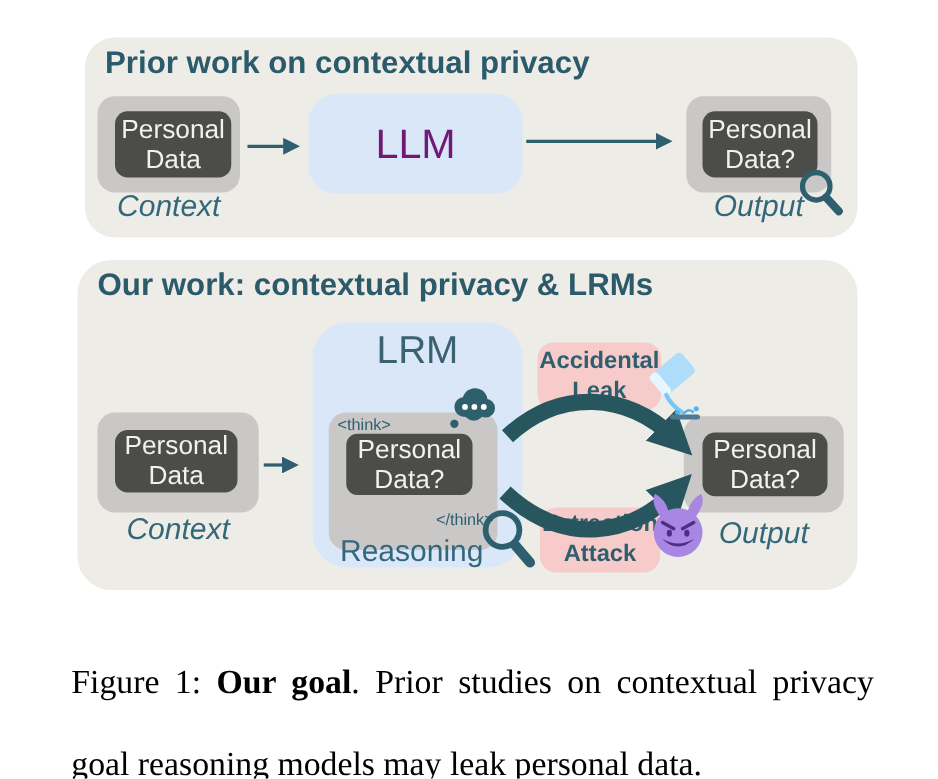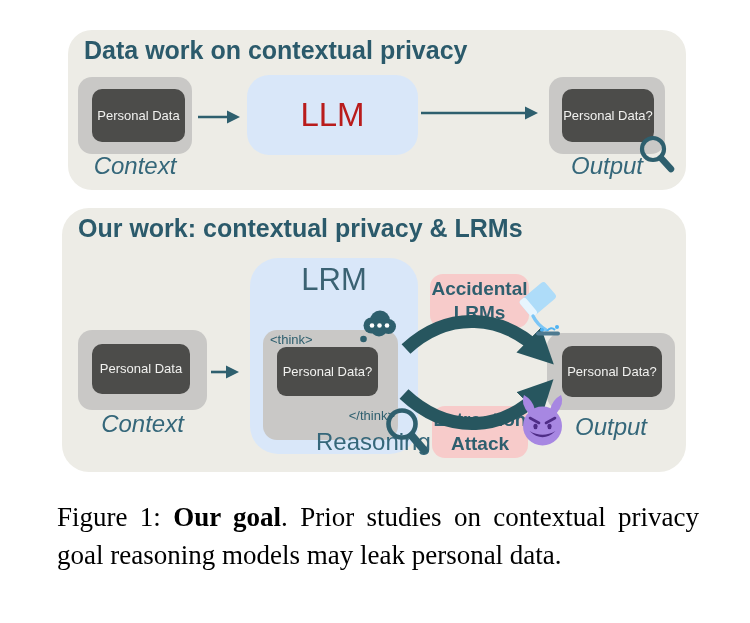--- a/index.html
+++ b/index.html
@@ -2,73 +2,73 @@
 <html><head>
 <meta charset="utf-8">
 <style>
   html,body{margin:0;padding:0;background:#fff;}
   .stage{position:relative;width:750px;height:623px;background:#ffffff;overflow:hidden;
          font-family:"Liberation Sans",sans-serif;}
   .panel{position:absolute;background:#edece6;border-radius:24px;}
   .panel-title{position:absolute;font-weight:bold;font-size:25px;color:#2b5a6b;letter-spacing:0;}
   .graybox{position:absolute;background:#c9c8c6;border-radius:14px;}
   .darkbox{position:absolute;background:#4c4c4a;border-radius:10px;color:#f1f1ef;
-           font-size:13px;line-height:24px;text-align:center;display:flex;align-items:center;justify-content:center;}
+           font-size:21px;line-height:24px;text-align:center;display:flex;align-items:center;justify-content:center;}
   .bluebox{position:absolute;background:#d9e7f9;border-radius:22px;display:flex;align-items:center;justify-content:center;
-           color:#b91c1c;}
+           color:#701a75;}
   .node-label{position:absolute;font-size:24px;color:#35677a;text-align:center;font-style:italic;}
   .pinkbox{position:absolute;background:#f7cbca;border-radius:13px;color:#2e5f6e;font-weight:bold;
            font-size:19px;line-height:24px;text-align:center;display:flex;align-items:center;justify-content:center;}
   .thinktag{position:absolute;font-size:13px;font-weight:normal;color:#2e5f6e;}
   .reasoning-label{position:absolute;font-size:24px;color:#35677a;}
   .lrm-title{position:absolute;font-size:31px;color:#3b6273;text-align:center;}
   svg.overlay{position:absolute;left:0;top:0;pointer-events:none;}
   .caption{position:absolute;left:57px;top:498px;width:642px;font-family:"Liberation Serif",serif;
            font-size:27px;line-height:38px;color:#000;}
-  .cap-line{text-align:justify;text-align-last:justify;}
+  .cap-line{text-align:justify;text-align-last:justify;margin-top:28px;}
   .cap-line.last{text-align-last:left;}
 </style>
 </head>
 <body>
 
 <div class="stage">
 
   <div class="panel" style="left:68px;top:30px;width:618px;height:160px;">
-    <div class="panel-title" style="left:16px;top:6px;">Data work on contextual privacy</div>
+    <div class="panel-title" style="left:16px;top:6px;">Prior work on contextual privacy</div>
   </div>
 
   <div class="graybox" style="left:78px;top:77px;width:114px;height:77px;"></div>
   <div class="darkbox" style="left:92px;top:89px;width:93px;height:53px;">Personal Data</div>
   <div class="node-label" style="left:78px;top:152px;width:114px;">Context</div>
 
   <div class="bluebox" style="left:247px;top:75px;width:171px;height:80px;font-size:33px;">LLM</div>
 
   <div class="graybox" style="left:549px;top:77px;width:116px;height:77px;"></div>
   <div class="darkbox" style="left:562px;top:89px;width:92px;height:53px;">Personal Data?</div>
   <div class="node-label" style="left:549px;top:152px;width:116px;">Output</div>
 
   <div class="panel" style="left:62px;top:208px;width:624px;height:264px;border-radius:27px;">
     <div class="panel-title" style="left:16px;top:6px;">Our work: contextual privacy &amp; LRMs</div>
   </div>
 
   <div class="bluebox" style="left:250px;top:258px;width:168px;height:196px;border-radius:28px;"></div>
   <div class="lrm-title" style="left:250px;top:262px;width:168px;">LRM</div>
 
-  <div class="pinkbox" style="left:430px;top:274px;width:99px;height:54px;">Accidental LRMs</div>
+  <div class="pinkbox" style="left:430px;top:274px;width:99px;height:54px;">Accidental Leak</div>
   <div class="pinkbox" style="left:432px;top:406px;width:96px;height:52px;">Extraction Attack</div>
 
   <div class="graybox" style="left:78px;top:330px;width:129px;height:80px;"></div>
   <div class="darkbox" style="left:92px;top:344px;width:98px;height:50px;">Personal Data</div>
   <div class="node-label" style="left:78px;top:410px;width:129px;">Context</div>
 
   <div class="graybox" style="left:263px;top:330px;width:135px;height:110px;"></div>
   <div class="thinktag" style="left:270px;top:332px;">&lt;think&gt;</div>
   <div class="darkbox" style="left:277px;top:347px;width:101px;height:49px;border-radius:9px;">Personal Data?</div>
   <div class="thinktag" style="left:277px;top:408px;width:118px;text-align:right;">&lt;/think&gt;</div>
-  <div class="reasoning-label" style="left:272px;top:428px;margin-left:44px;">Reasoning</div>
+  <div class="reasoning-label" style="left:272px;top:428px;">Reasoning</div>
 
   <div class="graybox" style="left:547px;top:333px;width:128px;height:77px;"></div>
   <div class="darkbox" style="left:562px;top:346px;width:100px;height:51px;">Personal Data?</div>
   <div class="node-label" style="left:547px;top:413px;width:128px;">Output</div>
 
   <svg class="overlay" width="750" height="623" viewBox="0 0 750 623">
     <defs>
       <marker id="mThin" viewBox="0 0 10 10" refX="7" refY="5" markerWidth="5.2" markerHeight="5.2" orient="auto">
         <path d="M0,0 L10,5 L0,10 z" fill="#2e5f6e"></path>
       </marker>

